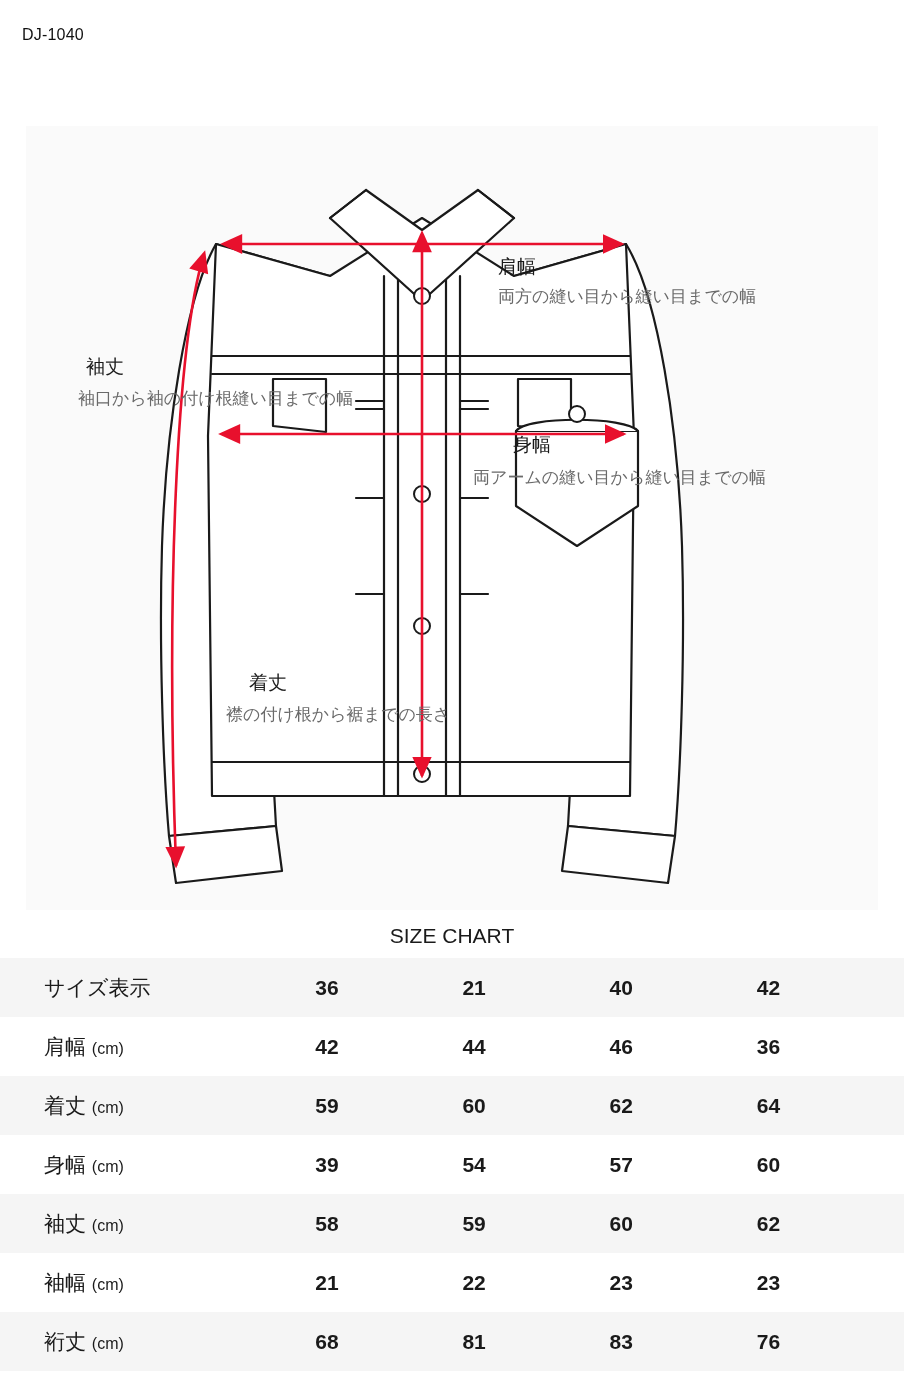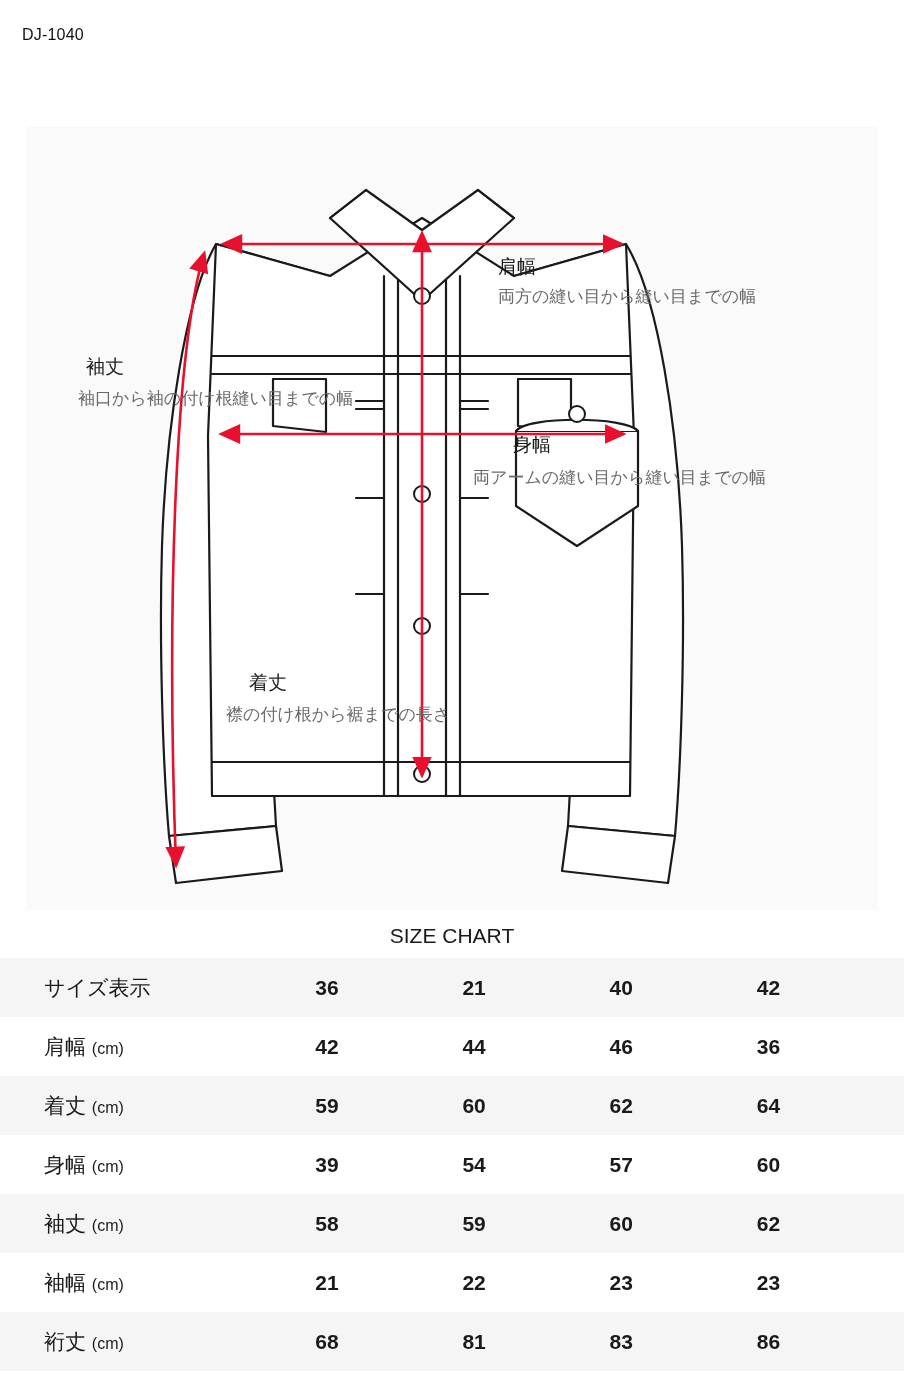--- a/index.html
+++ b/index.html
@@ -225,16 +225,16 @@
       <td class="val-cell">21</td>
       <td class="val-cell">22</td>
       <td class="val-cell">23</td>
       <td class="val-cell">23</td>
     </tr>
     <tr class="odd-row">
       <td class="label-cell"><span>裄丈</span> <span class="unit">(cm)</span></td>
       <td class="val-cell">68</td>
       <td class="val-cell">81</td>
       <td class="val-cell">83</td>
-      <td class="val-cell">86</td>
+      <td class="val-cell">76</td>
     </tr>
   </tbody>
 </table>
 
 </body></html>

